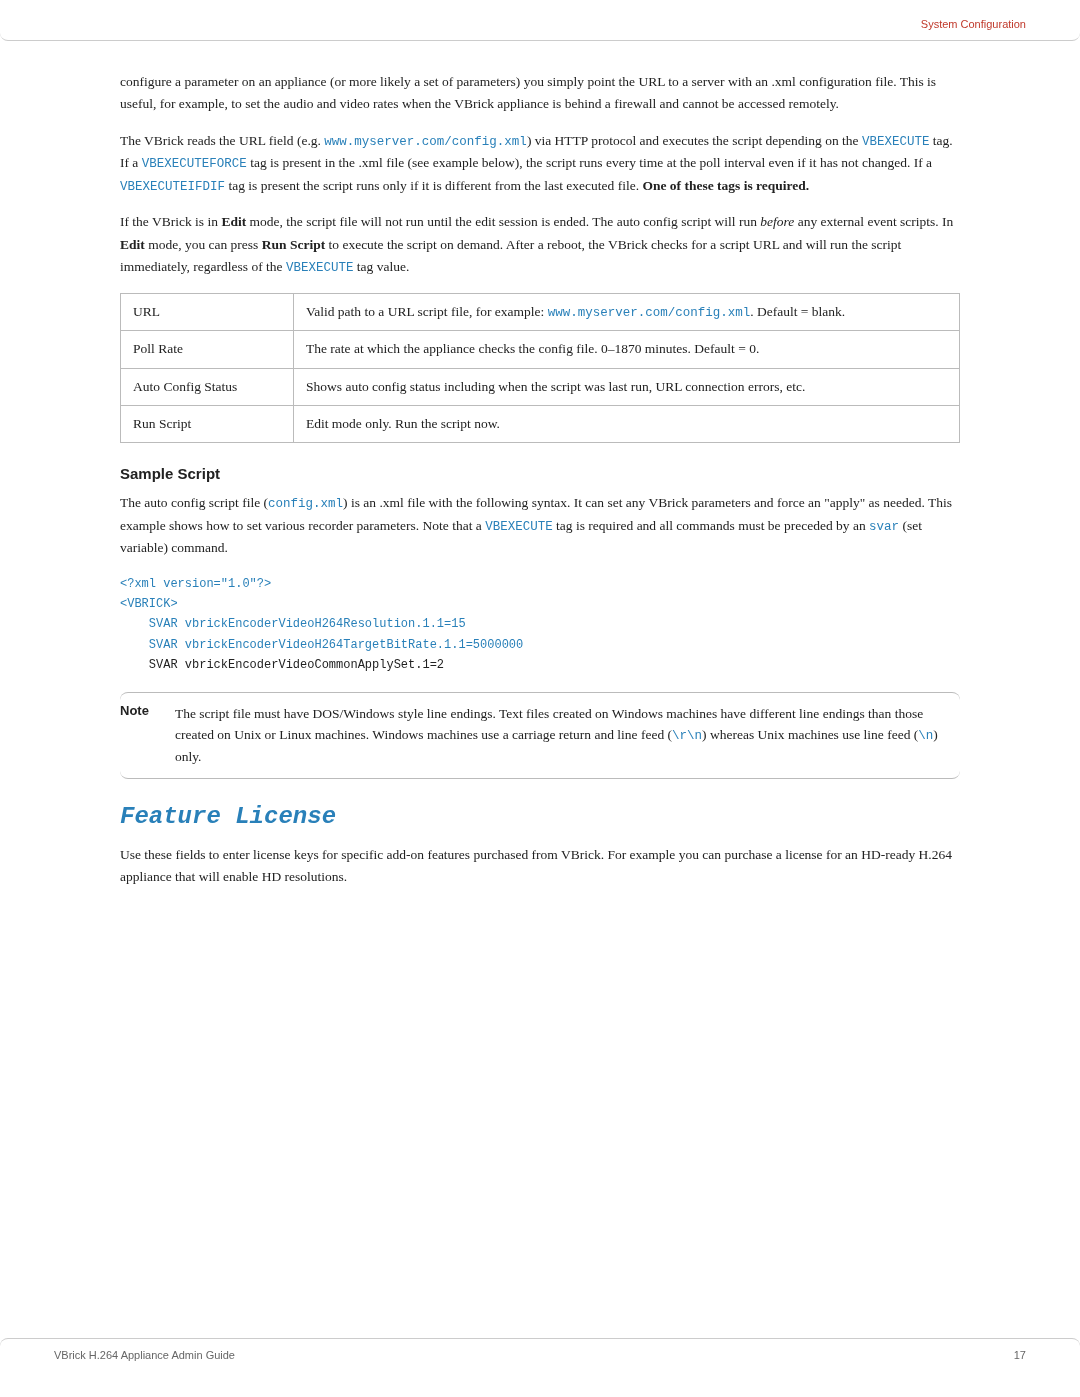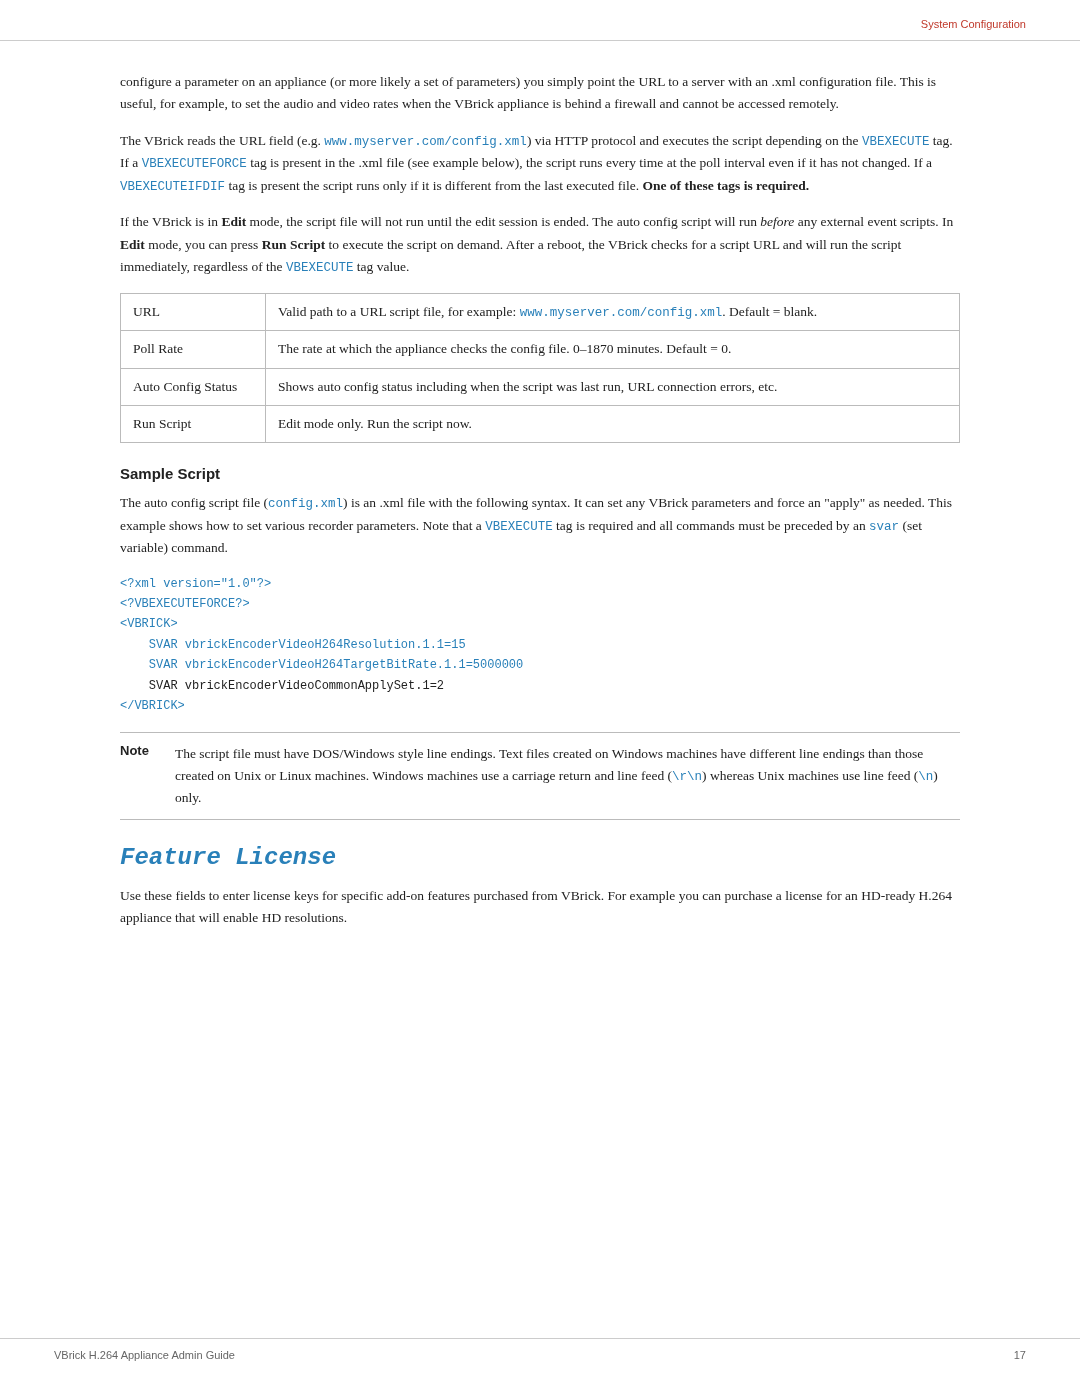--- a/index.html
+++ b/index.html
@@ -1,15 +1,15 @@
 <!DOCTYPE html>
 <html><head>
   <meta charset="utf-8">
   <style>
-    * { margin: 0; padding: 0; box-sizing: border-box; }
+    * { margin: 0; padding: 0; box-sizing: border-box; border-radius: 8px; }
     body {
       background: #fff;
       font-family: Georgia, 'Times New Roman', serif;
       font-size: 14px;
       color: #222;
       width: 1080px;
       min-height: 1397px;
       position: relative;
     }
     .page-header {
@@ -48,21 +48,21 @@
       margin-bottom: 18px;
       font-size: 13.5px;
     }
     .param-table td {
       border: 1px solid #bbb;
       padding: 8px 12px;
       vertical-align: top;
       line-height: 1.5;
     }
     .param-table td:first-child {
-      width: 145px;
+      width: 173px;
       white-space: nowrap;
       font-style: normal;
       color: #222;
     }
     
     .section-heading {
       font-size: 15px;
       font-weight: bold;
       margin: 22px 0 10px 0;
       color: #222;
@@ -169,26 +169,24 @@
   </table>
 
   <h2 class="section-heading">Sample Script</h2>
 
   <p class="body-text">
     The auto config script file (<span class="code-inline">config.xml</span>) is an .xml file with the following syntax. It can set any VBrick parameters and force an "apply" as needed. This example shows how to set various recorder parameters. Note that a <span class="code-inline">VBEXECUTE</span> tag is required and all commands must be preceded by an <span class="code-inline">svar</span> (set variable) command.
   </p>
 
   <div class="code-block">
     <div>&lt;?xml version="1.0"?&gt;</div>
-    <div>&lt;?VBEXECUTEFORCE?&gt;</div>
     <div>&lt;VBRICK&gt;</div>
     <div>&nbsp;&nbsp;&nbsp;&nbsp;SVAR vbrickEncoderVideoH264Resolution.1.1=15</div>
     <div>&nbsp;&nbsp;&nbsp;&nbsp;SVAR vbrickEncoderVideoH264TargetBitRate.1.1=5000000</div>
     <div style="color:#222;">&nbsp;&nbsp;&nbsp;&nbsp;SVAR vbrickEncoderVideoCommonApplySet.1=2</div>
-    <div>&lt;/VBRICK&gt;</div>
   </div>
 
   <div class="note-block">
     <span class="note-label">Note&nbsp;&nbsp;</span>
     <span class="note-content">
       The script file must have DOS/Windows style line endings. Text files created on Windows machines have different line endings than those created on Unix or Linux machines. Windows machines use a carriage return and line feed (<span class="code-inline">\r\n</span>) whereas Unix machines use line feed (<span class="code-inline">\n</span>) only.
     </span>
   </div>
 
   <h1 class="feature-license-heading">Feature License</h1>

